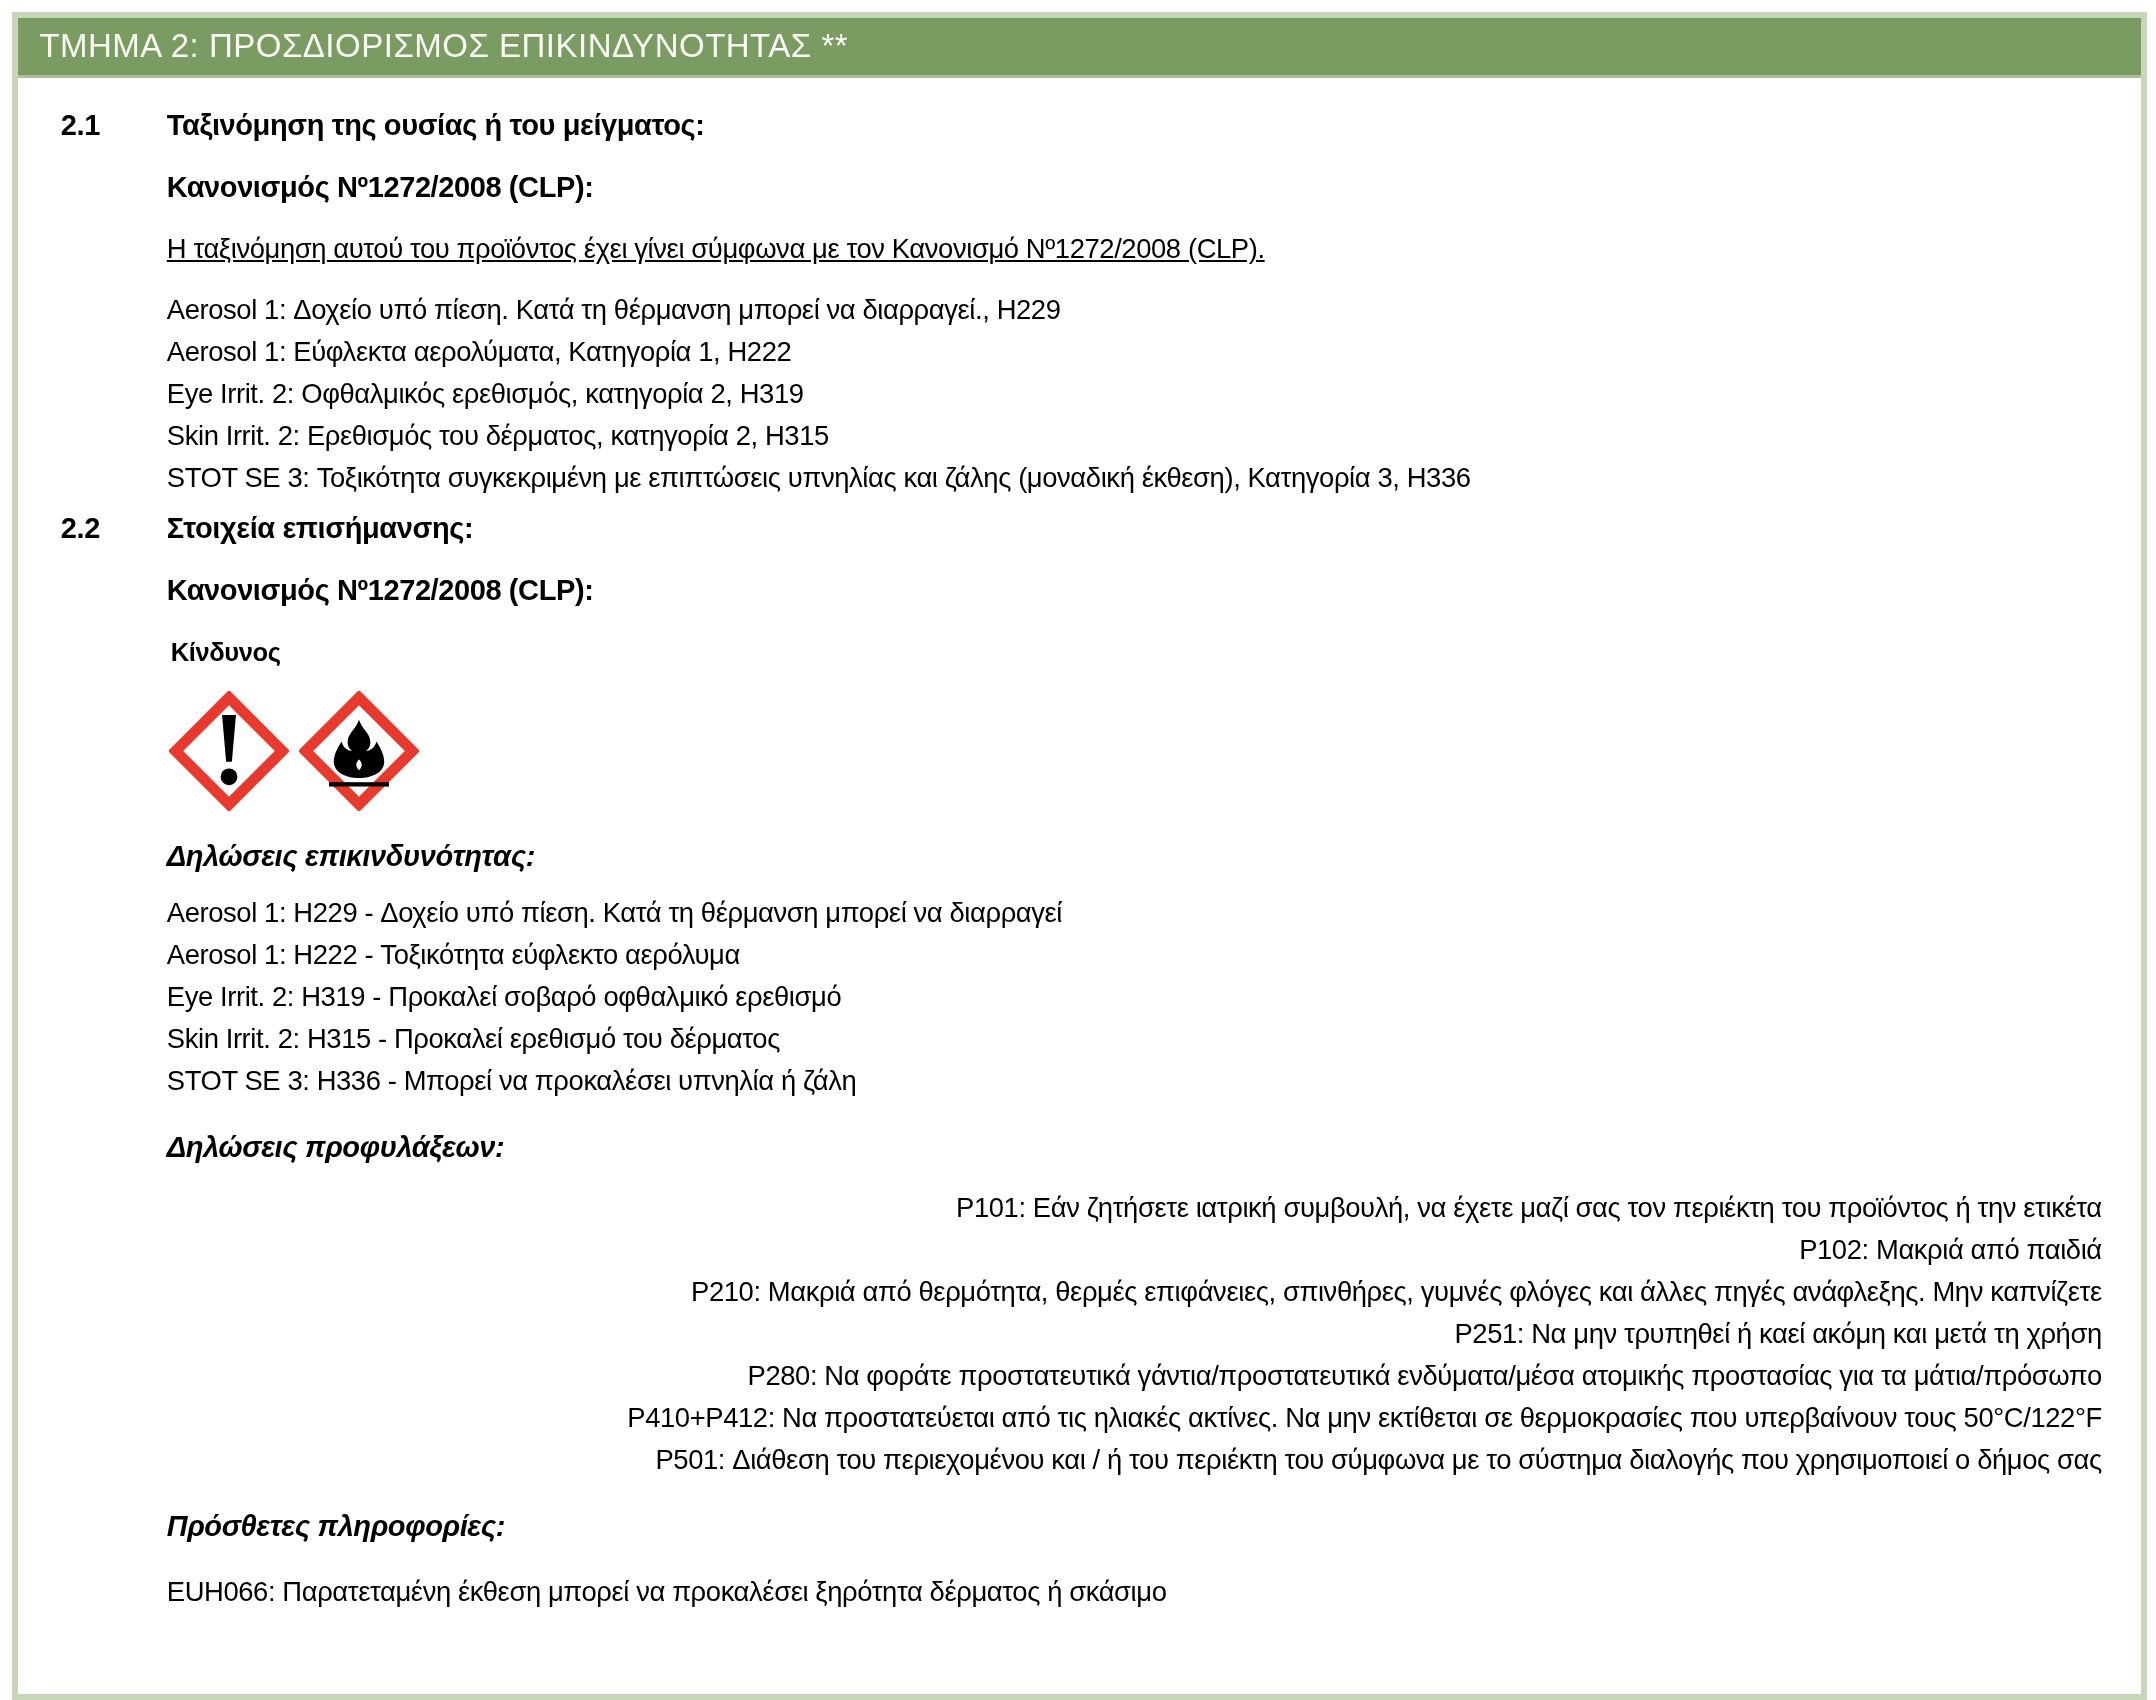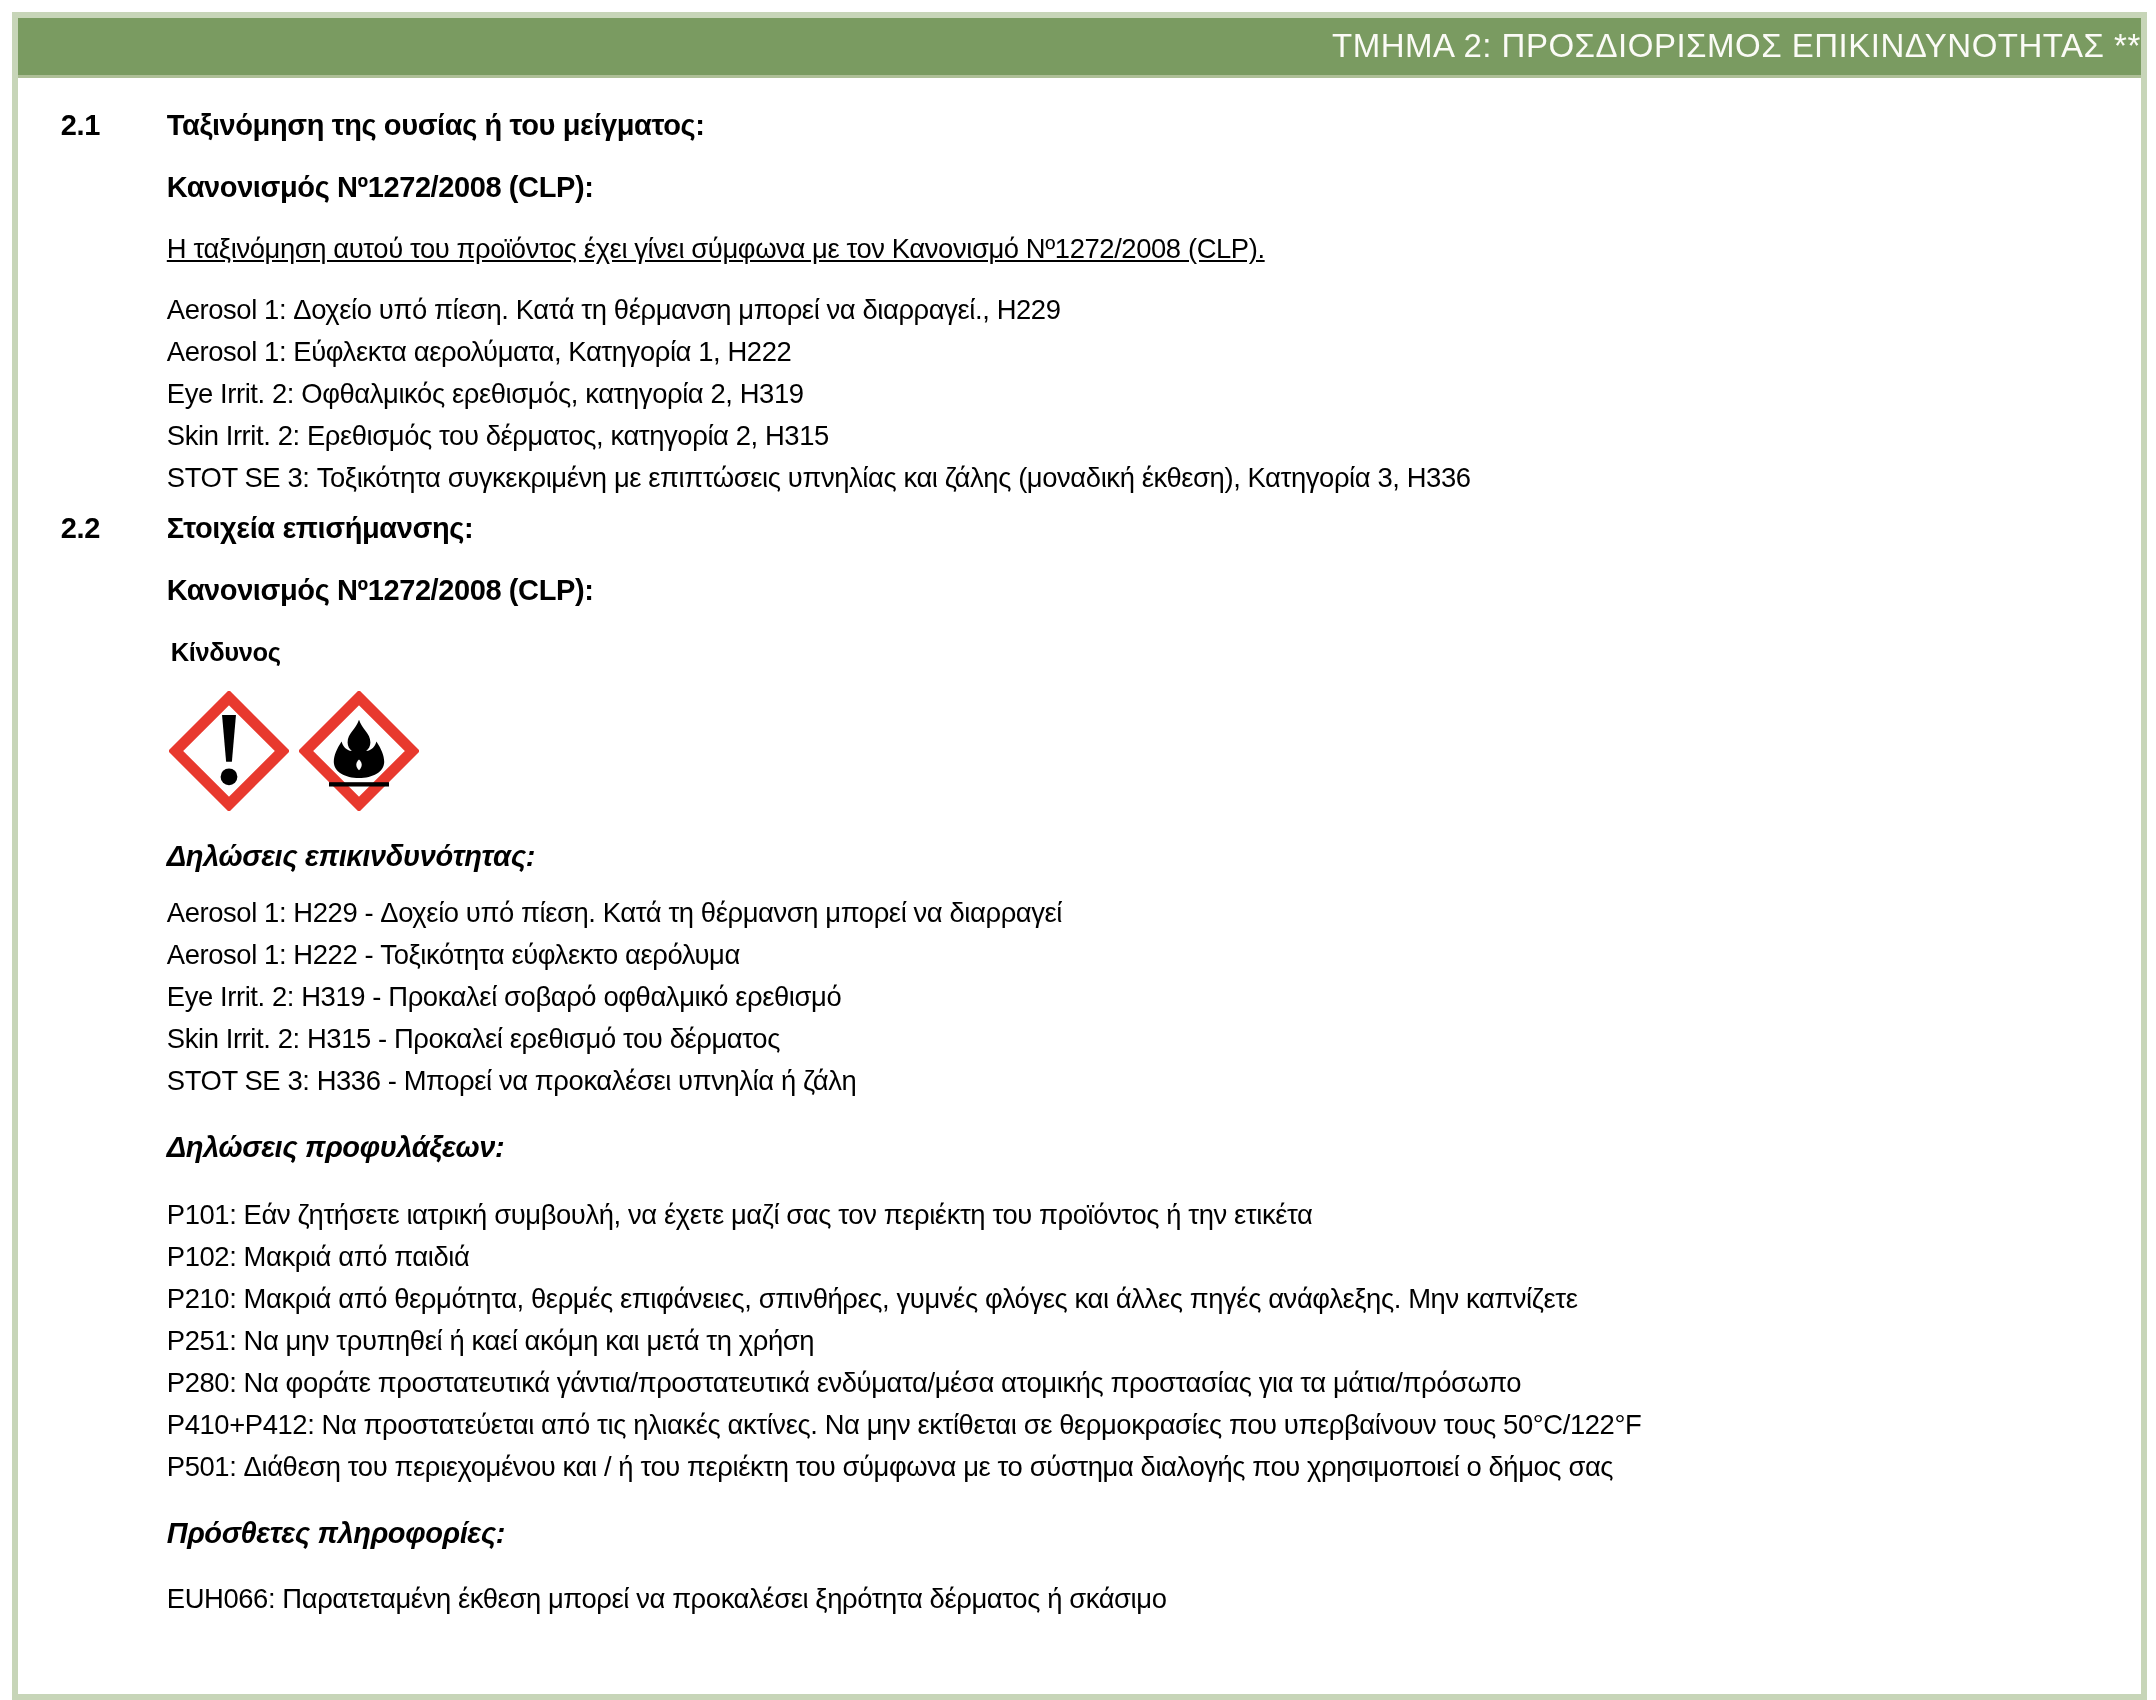--- a/index.html
+++ b/index.html
@@ -16,21 +16,20 @@
     border:6.9px solid #c7d5b8;
     background:#ffffff;
     overflow:hidden;
   }
   .section-header{
     background:#7a9b61;
     border-bottom:3.9px solid #aebf97;
     height:57px;
     display:flex;align-items:center;
     padding-left:21.6px;
-    justify-content:flex-end;
   }
   .section-header .title{
     color:#fbfbf6;
     font-size:33px;
     letter-spacing:0.5px;
     font-weight:400;
   }
   .content{
     padding:25.5px 39px 0 43px;
     letter-spacing:-0.4px;
@@ -42,21 +41,21 @@
   .reg{font-weight:bold;font-size:29px;margin:29px 0 0 0;}
   .body-text{font-size:27.4px;margin:29px 0 0 0;text-decoration:underline;}
   .stmt-list{margin-top:23.5px;}
   .stmt{font-size:27.4px;line-height:42px;}
   .signal-word{font-weight:bold;font-size:25.5px;margin:31px 0 0 3.9px;}
   .pictogram-row{display:flex;gap:9.8px;margin:23.5px 0 0 2px;}
   .pictogram{width:120px;height:120px;}
   .stmt-heading{font-weight:bold;font-style:italic;font-size:29px;margin:29px 0 0 0;}
   .euh{font-size:27.4px;margin-top:27.4px;line-height:42px;}
   .hlist{margin-top:19.6px;}
-  .plist{margin-top:30px;}
+  .plist{margin-top:23px;text-align:right;}
 </style>
 </head>
 <body>
 
 <div class="page">
 
   <div class="section-header">
     <span class="title">ΤΜΗΜΑ 2: ΠΡΟΣΔΙΟΡΙΣΜΟΣ ΕΠΙΚΙΝΔΥΝΟΤΗΤΑΣ **</span>
   </div>
 

